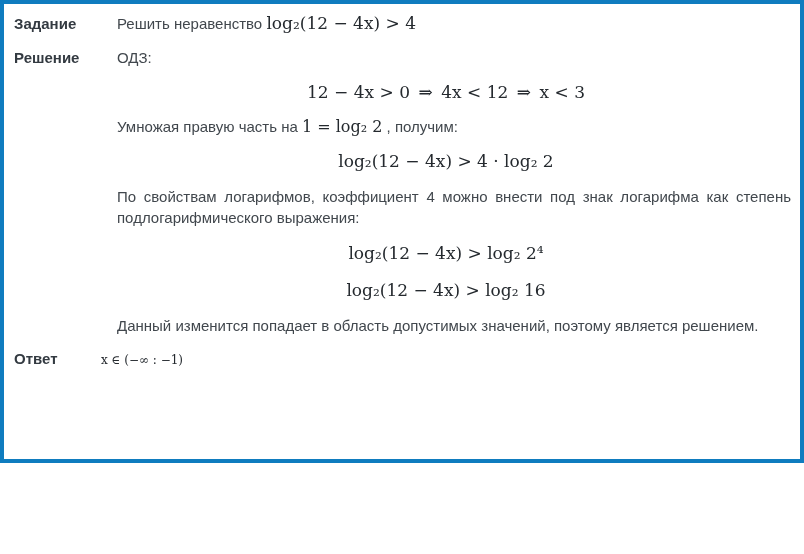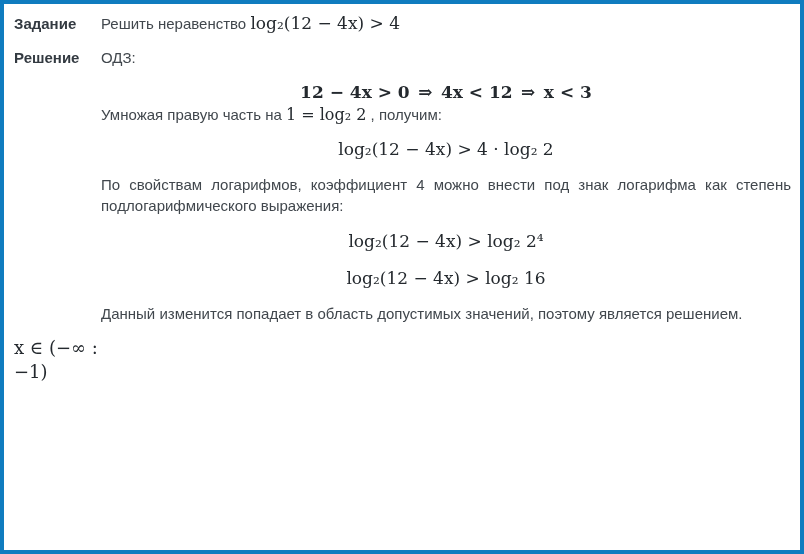--- a/index.html
+++ b/index.html
@@ -1,18 +1,18 @@
 <!DOCTYPE html>
 <html><head>
 <meta charset="utf-8">
 <style>
   html, body { margin:0; padding:0; background:#ffffff; }
   .page {
     box-sizing:border-box;
-    width:804px; height:554px;
+    width:804px; height:463px;
     border:4px solid #0f7cbf;
     background:#ffffff;
     padding:9px 9px 4px 10px;
     overflow:hidden;
     font-family:"Liberation Sans", sans-serif;
     color:#41474d;
     font-size:15px;
     line-height:21px;
   }
   .row { display:grid; grid-template-columns:87px 1fr; }
@@ -28,30 +28,30 @@
     font-size:17px;
   }
   .inline-math { font-size:16px; }
   .eq {
     text-align:center;
     font-family:"DejaVu Serif", serif;
     color:#24292e;
     font-size:17px;
     line-height:22px;
   }
-  .para { line-height:21px; }
+  .para { line-height:21px;margin-left:16px; }
   .justify { text-align:justify; }
   .solution-row { margin-top:12px; }
-  .eq-odz { margin:13px 0 1px 0;font-weight:bold; }
+  .eq-odz { margin:13px 0 13px 0; }
   .eq-multiply { margin:13px 0 14px 0; }
   .eq-power { margin:14px 0 0 0; }
   .eq-sixteen { margin:15px 0 14px 0; }
   .eq-steps { margin:13px 0 9px 0; line-height:29px; }
   .answer-row { margin-top:12px; }
-  .answer-math { font-size:18px; line-height:24px; }
+  .answer-math { font-size:12px; line-height:24px; }
 </style>
 </head>
 <body>
 
 <div class="page">
 
   <div class="row task-row">
     <div class="row-label">Задание</div>
     <div class="para">
       <span>Решить неравенство </span><span class="math">log₂(12 − 4x) &gt; 4</span>
@@ -79,16 +79,17 @@
       <div class="eq eq-sixteen">log₂(12 − 4x) &gt; log₂ 16</div>
 
 
 
       <div class="para">Данный изменится попадает в область допустимых значений, поэтому является решением.</div>
 
     </div>
   </div>
 
   <div class="row answer-row">
+    <div class="row-label">Ответ</div>
     <div class="math answer-math">x ∈ (−∞ : −1)</div>
   </div>
 
 </div>
 
 </body></html>

